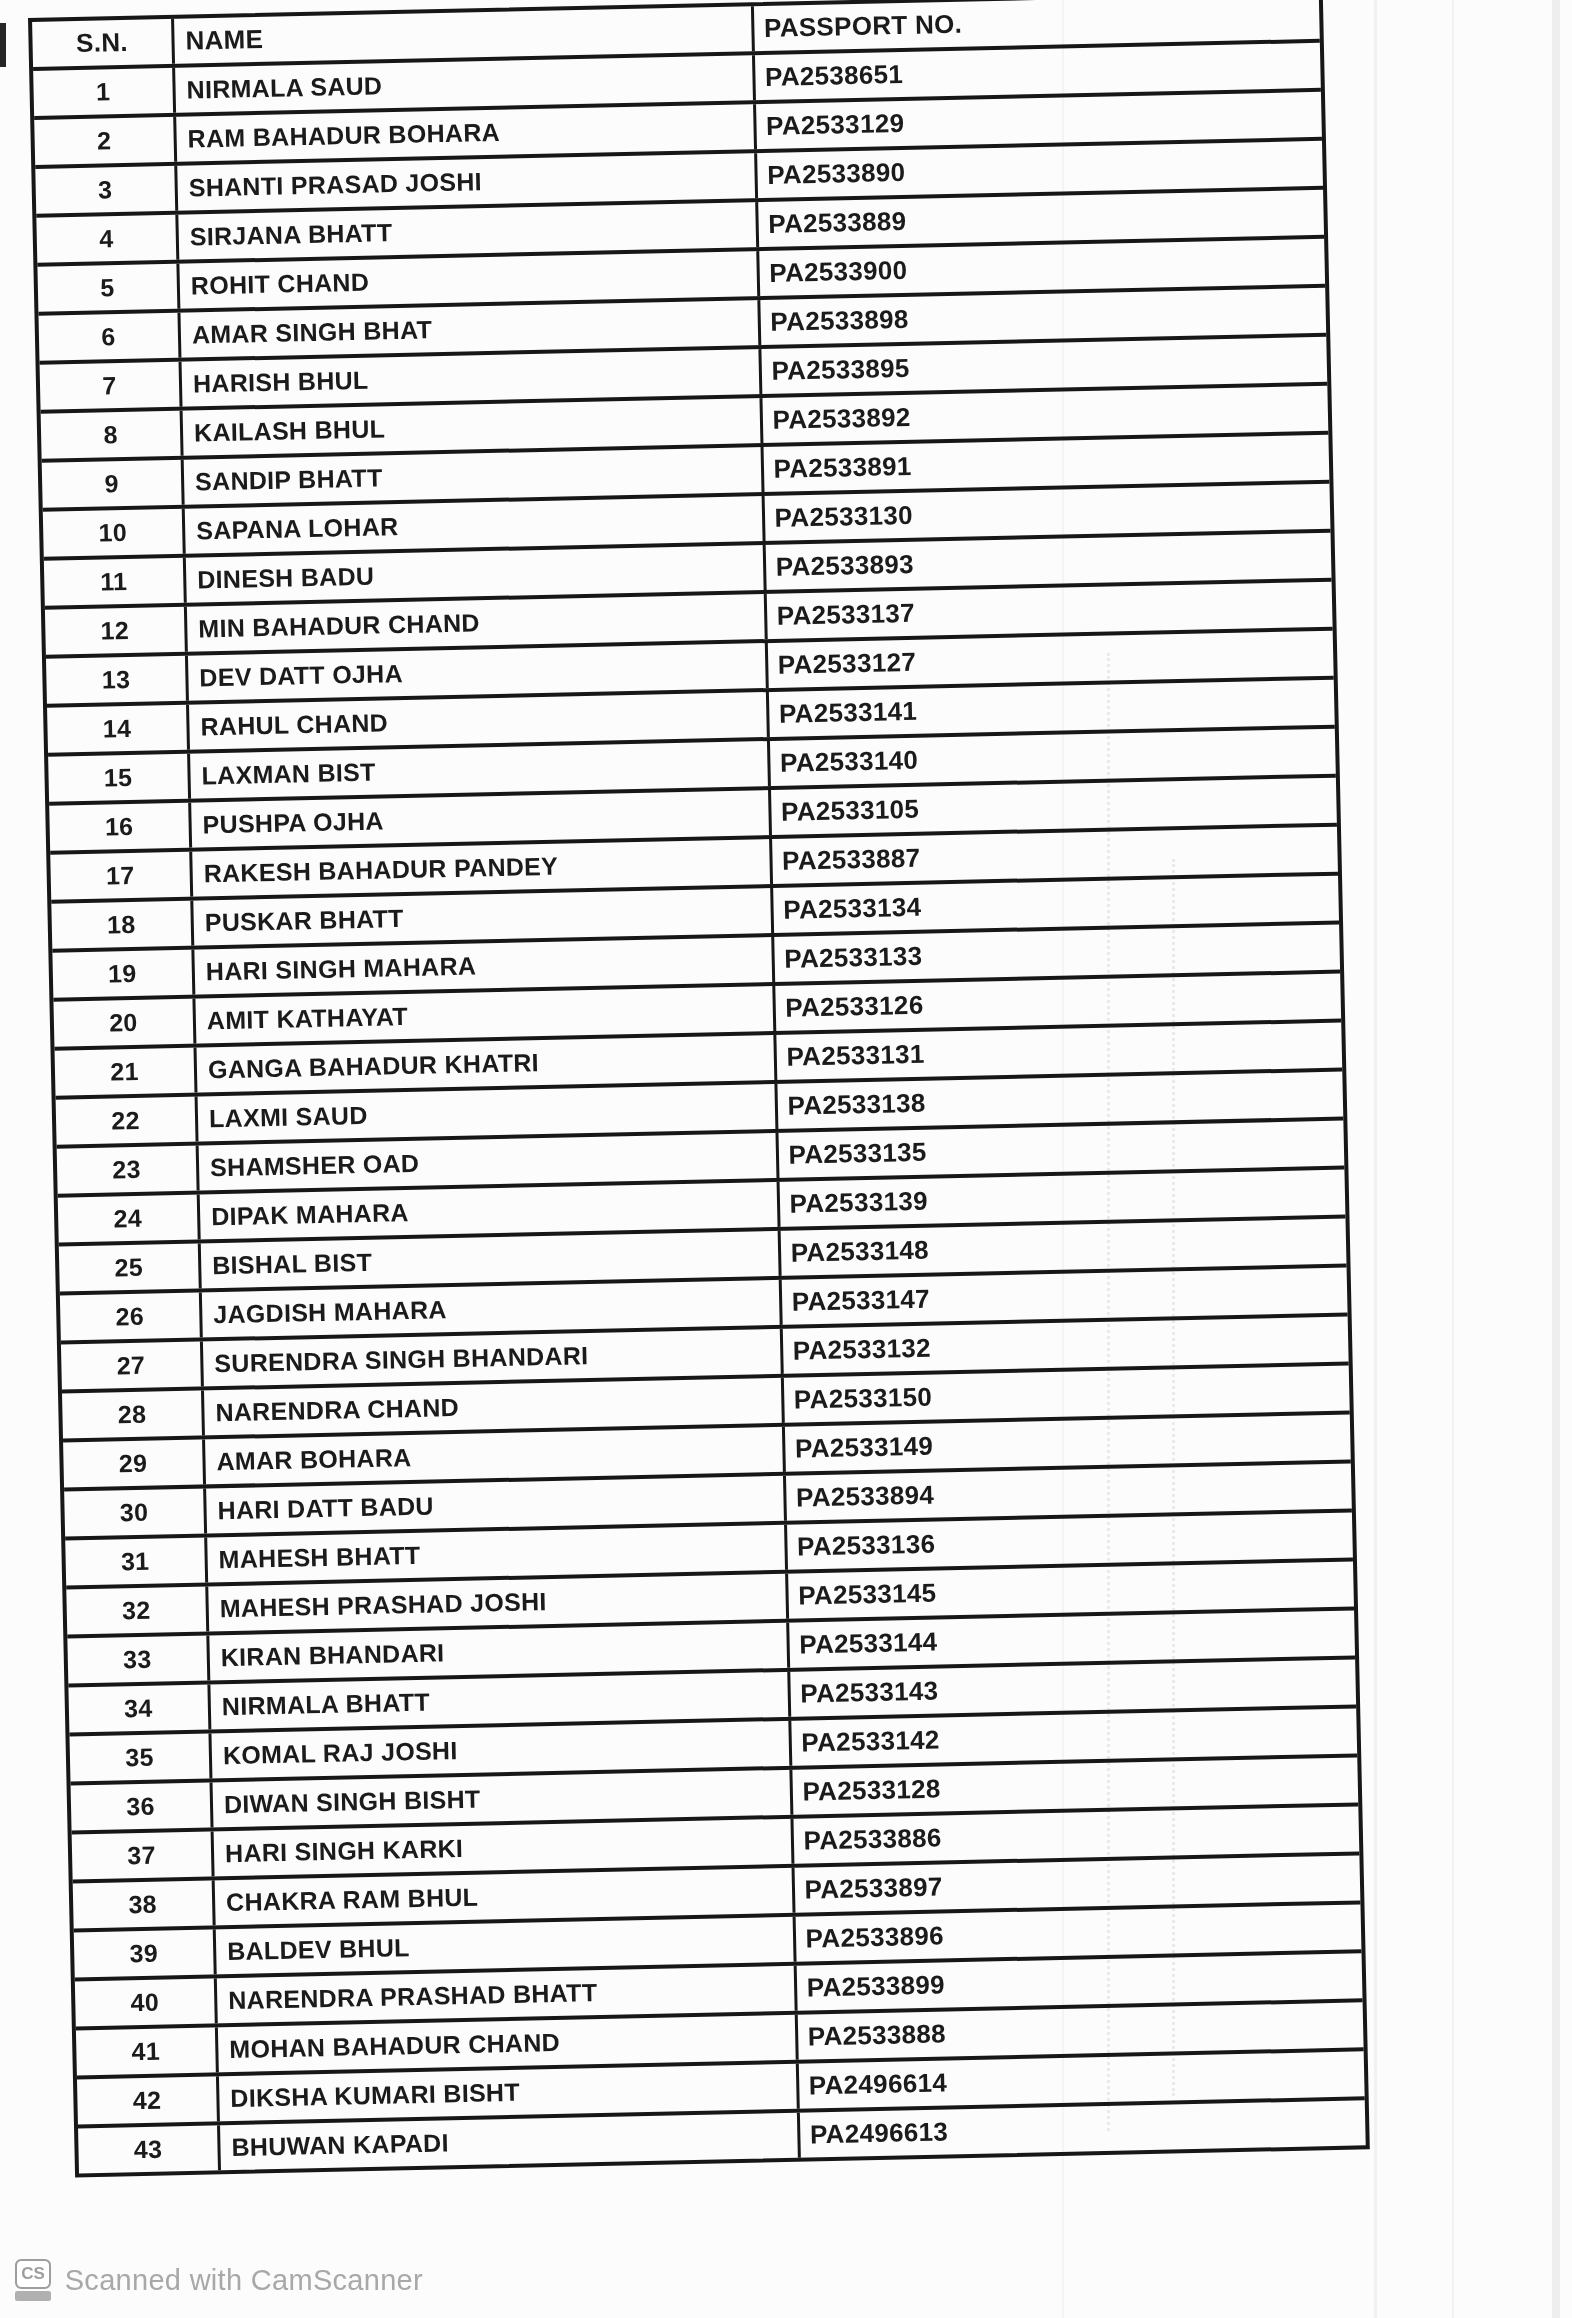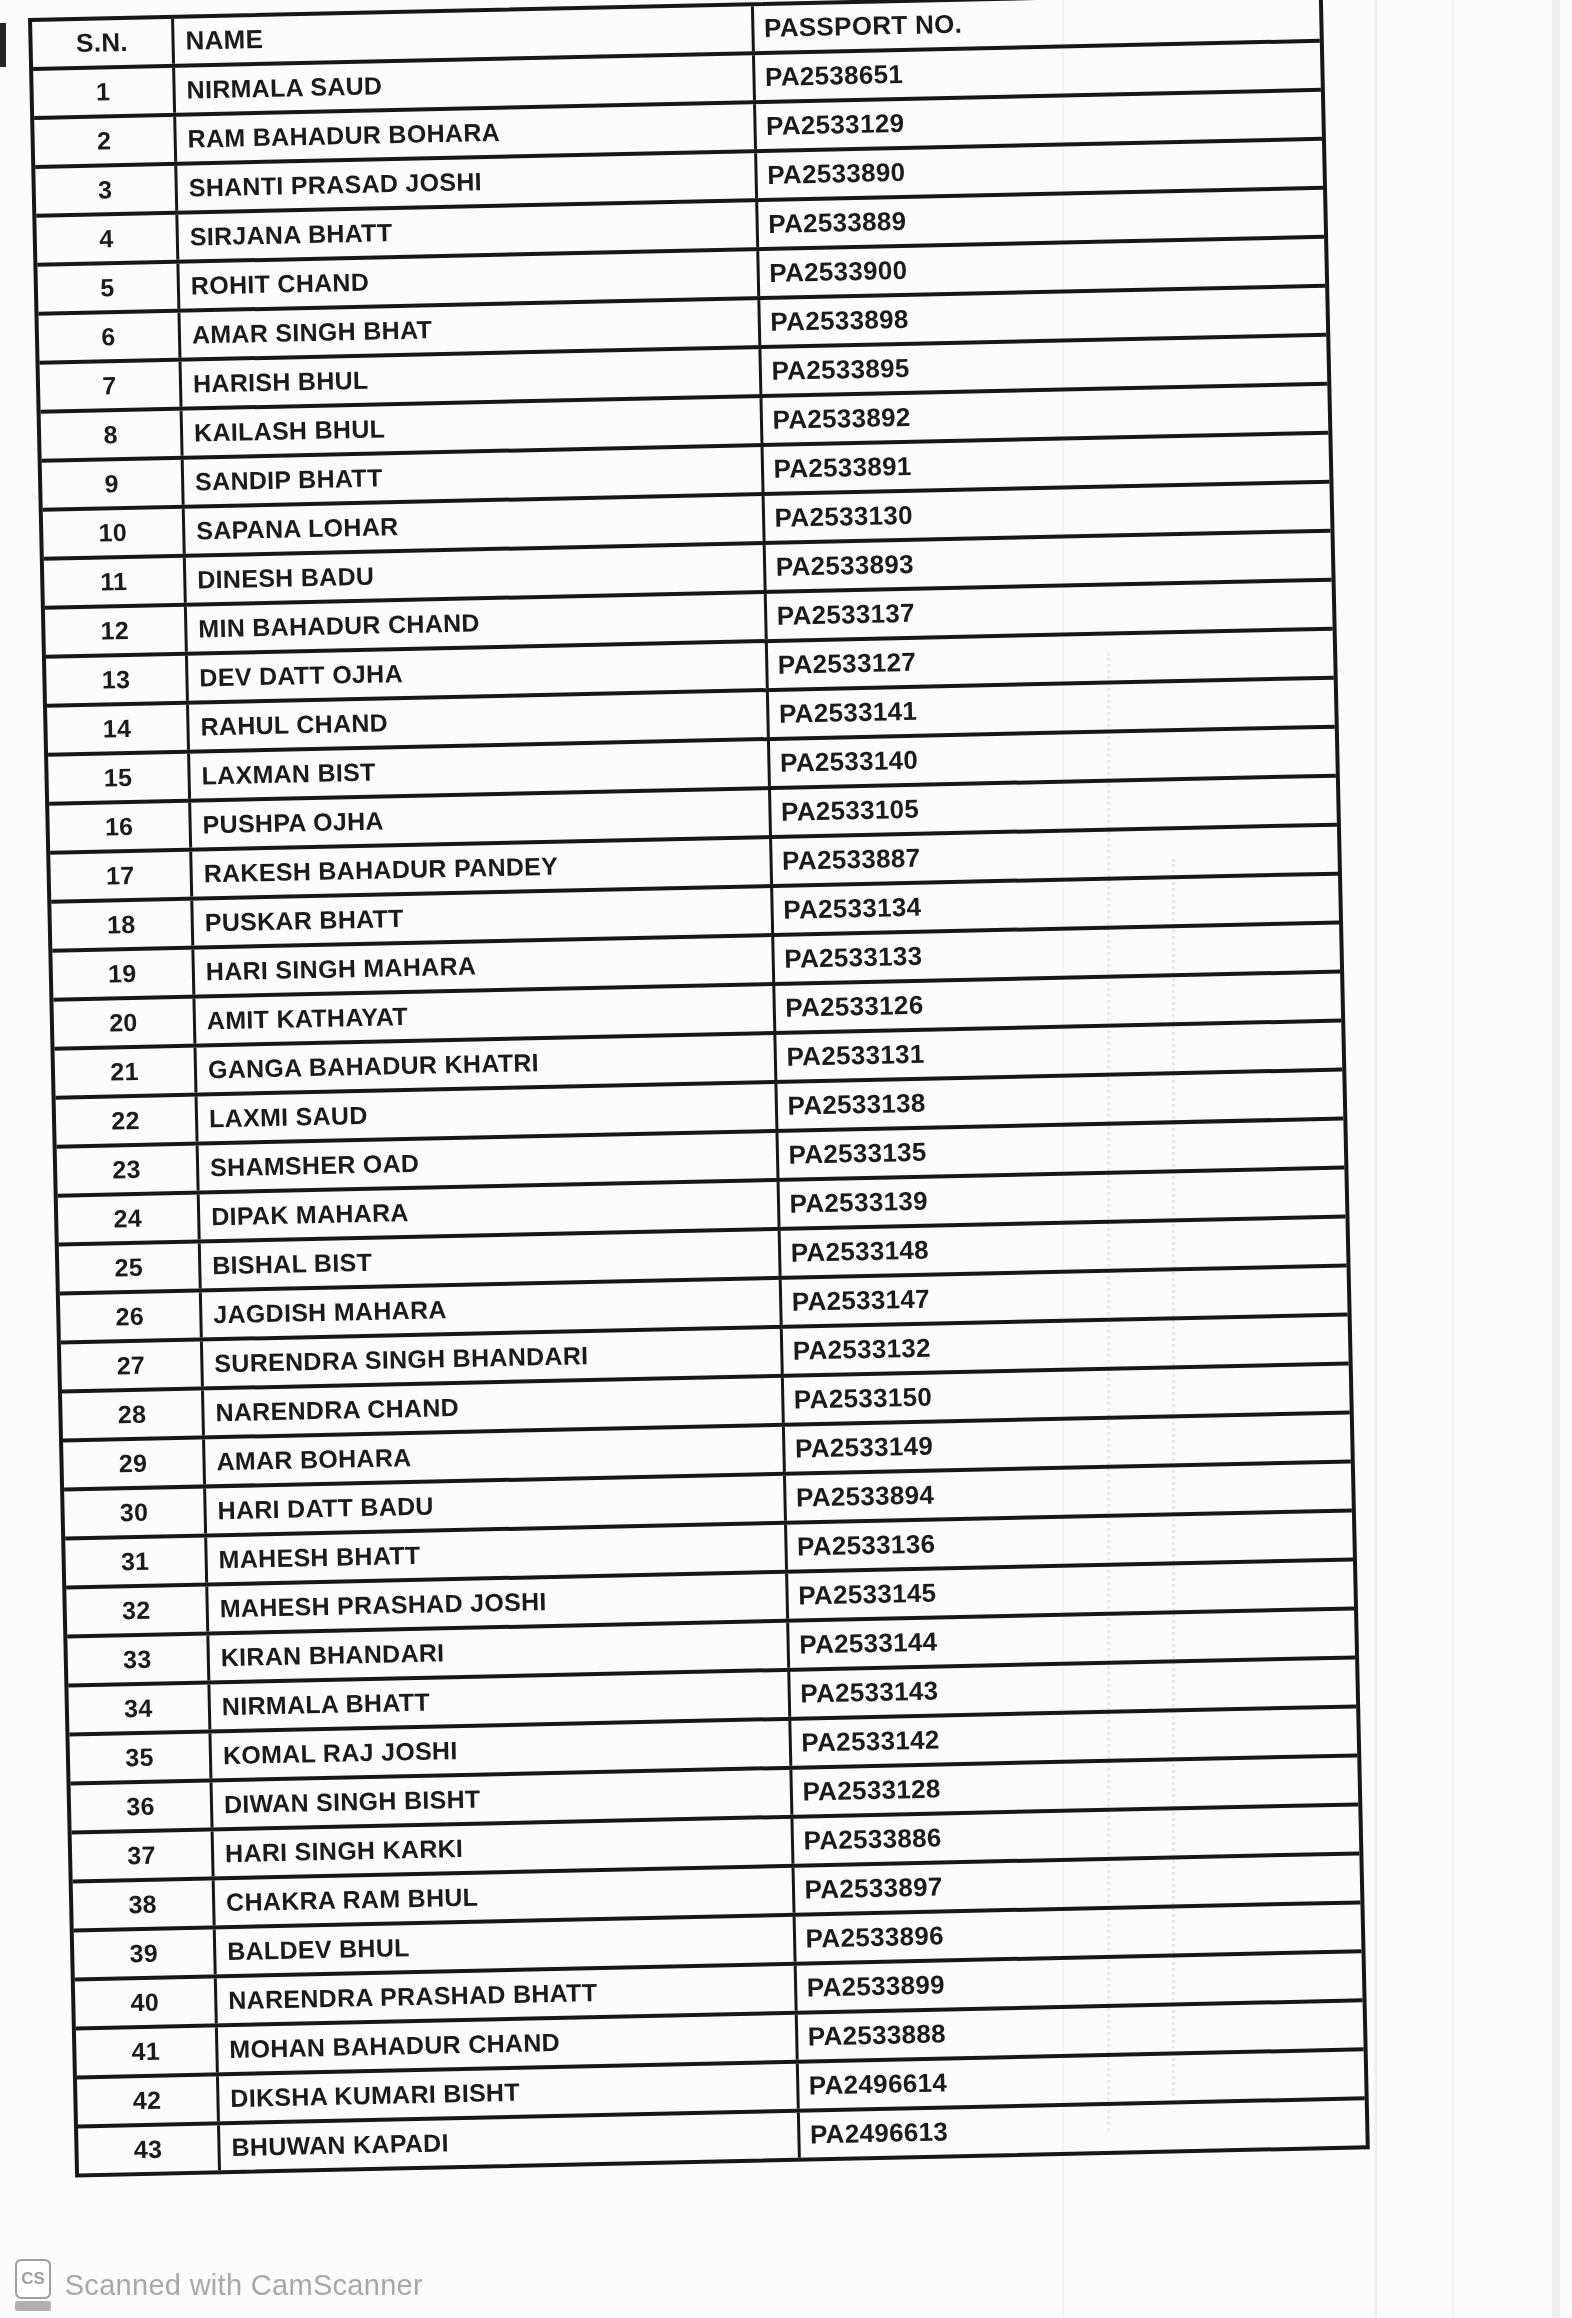--- a/index.html
+++ b/index.html
@@ -51,21 +51,21 @@
   .cell.passport{padding-left:9.6px;font-size:26px;}
   .header .cell{font-size:26px;}
 
   
   .watermark{
     position:absolute;left:15px;top:2259px;
     display:flex;align-items:center;gap:13.7px;
   }
   .cs-logo{width:36px;}
   .cs-box{
-    width:36px;height:40px;box-sizing:border-box;
+    width:36px;height:30px;box-sizing:border-box;
     border:2.7px solid #9e9e9e;border-radius:6.2px;
     display:flex;align-items:center;justify-content:center;
     color:#9e9e9e;font-weight:700;font-size:17px;letter-spacing:0;
     background:#fff;
   }
   .cs-bar{
     width:36px;height:10.3px;background:#b0b0b0;
     border-radius:2.1px;margin-top:2.1px;box-sizing:border-box;
   }
   .wm-text{

